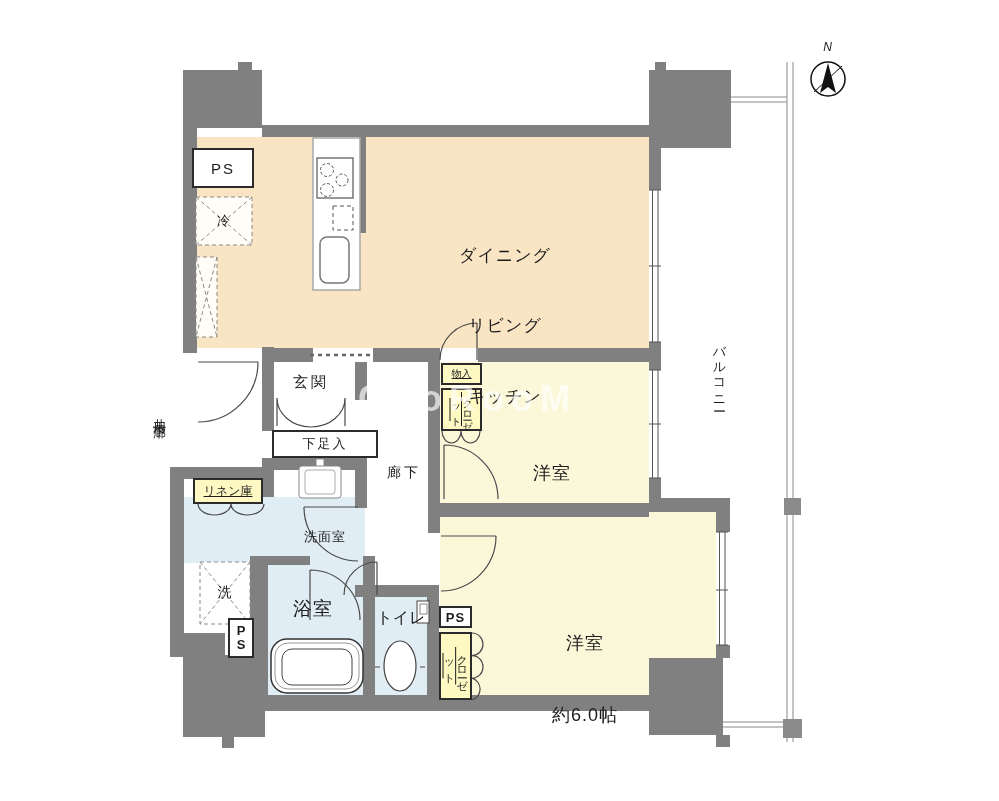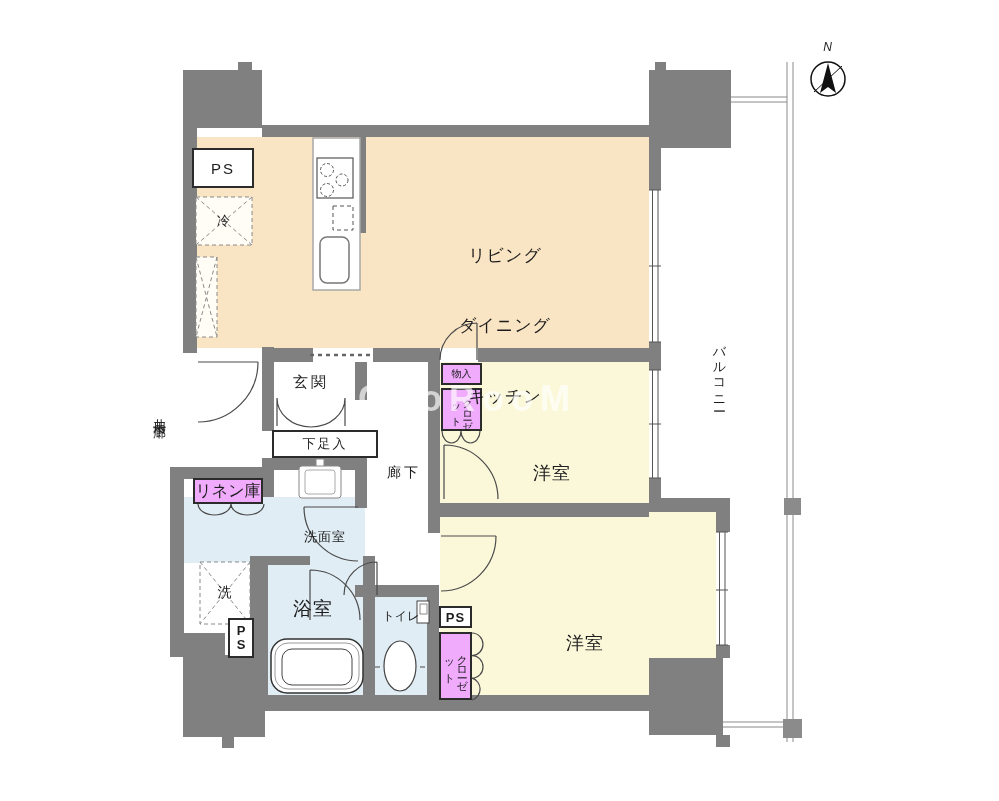--- a/index.html
+++ b/index.html
@@ -3,21 +3,21 @@
 <meta charset="utf-8">
 <style>
   html,body{margin:0;padding:0;background:#ffffff;}
   .canvas{position:relative;width:999px;height:801px;background:#ffffff;overflow:hidden;
           font-family:"Liberation Sans",sans-serif;color:#1c1c1c;}
   .room{position:absolute;z-index:1;}
   .w{position:absolute;background:#808080;z-index:2;}
   svg.lineart{position:absolute;left:0;top:0;z-index:3;}
   .box{position:absolute;z-index:4;display:flex;align-items:center;justify-content:center;
        border:2px solid #2b2b2b;box-sizing:border-box;background:#ffffff;text-align:center;}
-  .box.tan{background:#f0abfc;}
+  .box.tan{background:#fef9c3;text-decoration:underline;}
   .lbl{position:absolute;z-index:5;text-align:center;white-space:pre;letter-spacing:1px;}
   .vtext{writing-mode:vertical-rl;text-orientation:upright;white-space:normal;}
   .ldk-lines{line-height:1.38;font-size:17px;}
   .room-big{font-size:18px;line-height:1.35;}
   .watermark{position:absolute;z-index:6;font-size:36px;font-weight:bold;
              color:rgba(255,255,255,0.65);letter-spacing:7px;pointer-events:none;}
   .closet-text{writing-mode:vertical-rl;text-orientation:upright;line-height:1.15;
                display:inline-block;}
 </style>
 </head>
@@ -169,21 +169,21 @@
     </g>
   </svg>
 
   <div class="box" style="left:192px;top:148px;width:62px;height:40px;">
     <span style="font-size:15px;letter-spacing:2px;">PS</span>
   </div>
   <div class="box" style="left:272px;top:430px;width:106px;height:28px;">
     <span style="font-size:13px;letter-spacing:2px;">下足入</span>
   </div>
   <div class="box tan" style="left:193px;top:478px;width:70px;height:26px;">
-    <span style="font-size:16px;">リネン庫</span>
+    <span style="font-size:12px;">リネン庫</span>
   </div>
   <div class="box tan" style="left:441px;top:363px;width:41px;height:22px;">
     <span style="font-size:10px;">物入</span>
   </div>
   <div class="box tan" style="left:441px;top:388px;width:41px;height:43px;">
     <span class="closet-text" style="font-size:10px;height:36px;">クローゼット</span>
   </div>
   <div class="box" style="left:439px;top:606px;width:33px;height:22px;">
     <span style="font-size:13px;font-weight:bold;letter-spacing:1px;">PS</span>
   </div>
@@ -192,34 +192,35 @@
   </div>
   <div class="box" style="left:228px;top:618px;width:26px;height:40px;flex-direction:column;line-height:1.1;">
     <span style="font-size:13px;font-weight:bold;">P</span>
     <span style="font-size:13px;font-weight:bold;">S</span>
   </div>
 
   <div class="lbl" style="left:212px;top:212px;width:24px;font-size:13px;">冷</div>
   <div class="lbl" style="left:213px;top:584px;width:24px;font-size:14px;">洗</div>
 
   <div class="lbl ldk-lines" style="left:415px;top:197px;width:180px;">
+    <div>ダイニング</div>
     <div>リビング</div>
-    <div>ダイニング</div>
     <div>キッチン</div>
   </div>
   <div class="lbl room-big" style="left:472px;top:412px;width:160px;">
     <div>洋室</div>
   </div>
   <div class="lbl room-big" style="left:505px;top:582px;width:160px;">
     <div>洋室</div>
+    <div>約6.0帖</div>
   </div>
   <div class="lbl" style="left:283px;top:373px;width:56px;font-size:15px;letter-spacing:3px;">玄関</div>
   <div class="lbl" style="left:378px;top:464px;width:52px;font-size:14px;letter-spacing:3px;">廊下</div>
   <div class="lbl" style="left:287px;top:528px;width:76px;font-size:13px;">洗面室</div>
   <div class="lbl" style="left:283px;top:596px;width:60px;font-size:19px;">浴室</div>
-  <div class="lbl" style="left:375px;top:608px;width:52px;font-size:12px;letter-spacing:0;">トイレ</div>
+  <div class="lbl" style="left:375px;top:608px;width:52px;font-size:16px;letter-spacing:0;">トイレ</div>
   <div class="lbl vtext" style="left:150px;top:374px;height:80px;font-size:13px;letter-spacing:3px;">共用廊下</div>
   <div class="lbl vtext" style="left:710px;top:332px;height:80px;font-size:13px;letter-spacing:2px;">バルコニー</div>
   <div class="lbl" style="left:818px;top:40px;width:20px;font-size:12px;font-style:italic;">N</div>
 
   <div class="watermark" style="left:358px;top:378px;">CooRooM</div>
 
 </div>
 
 </body></html>

